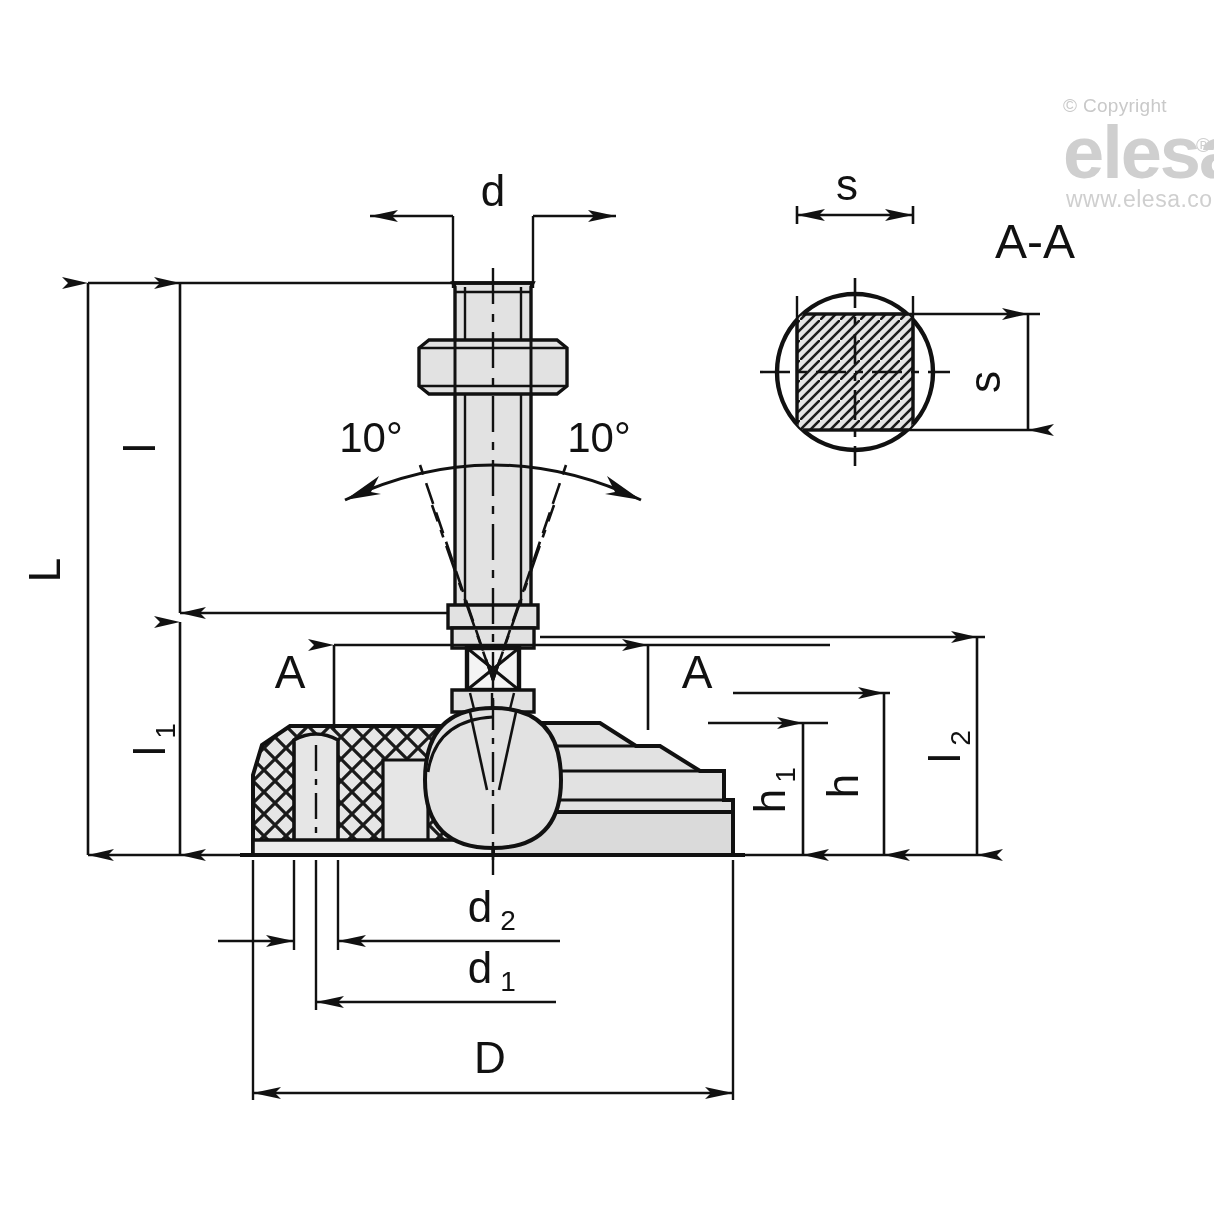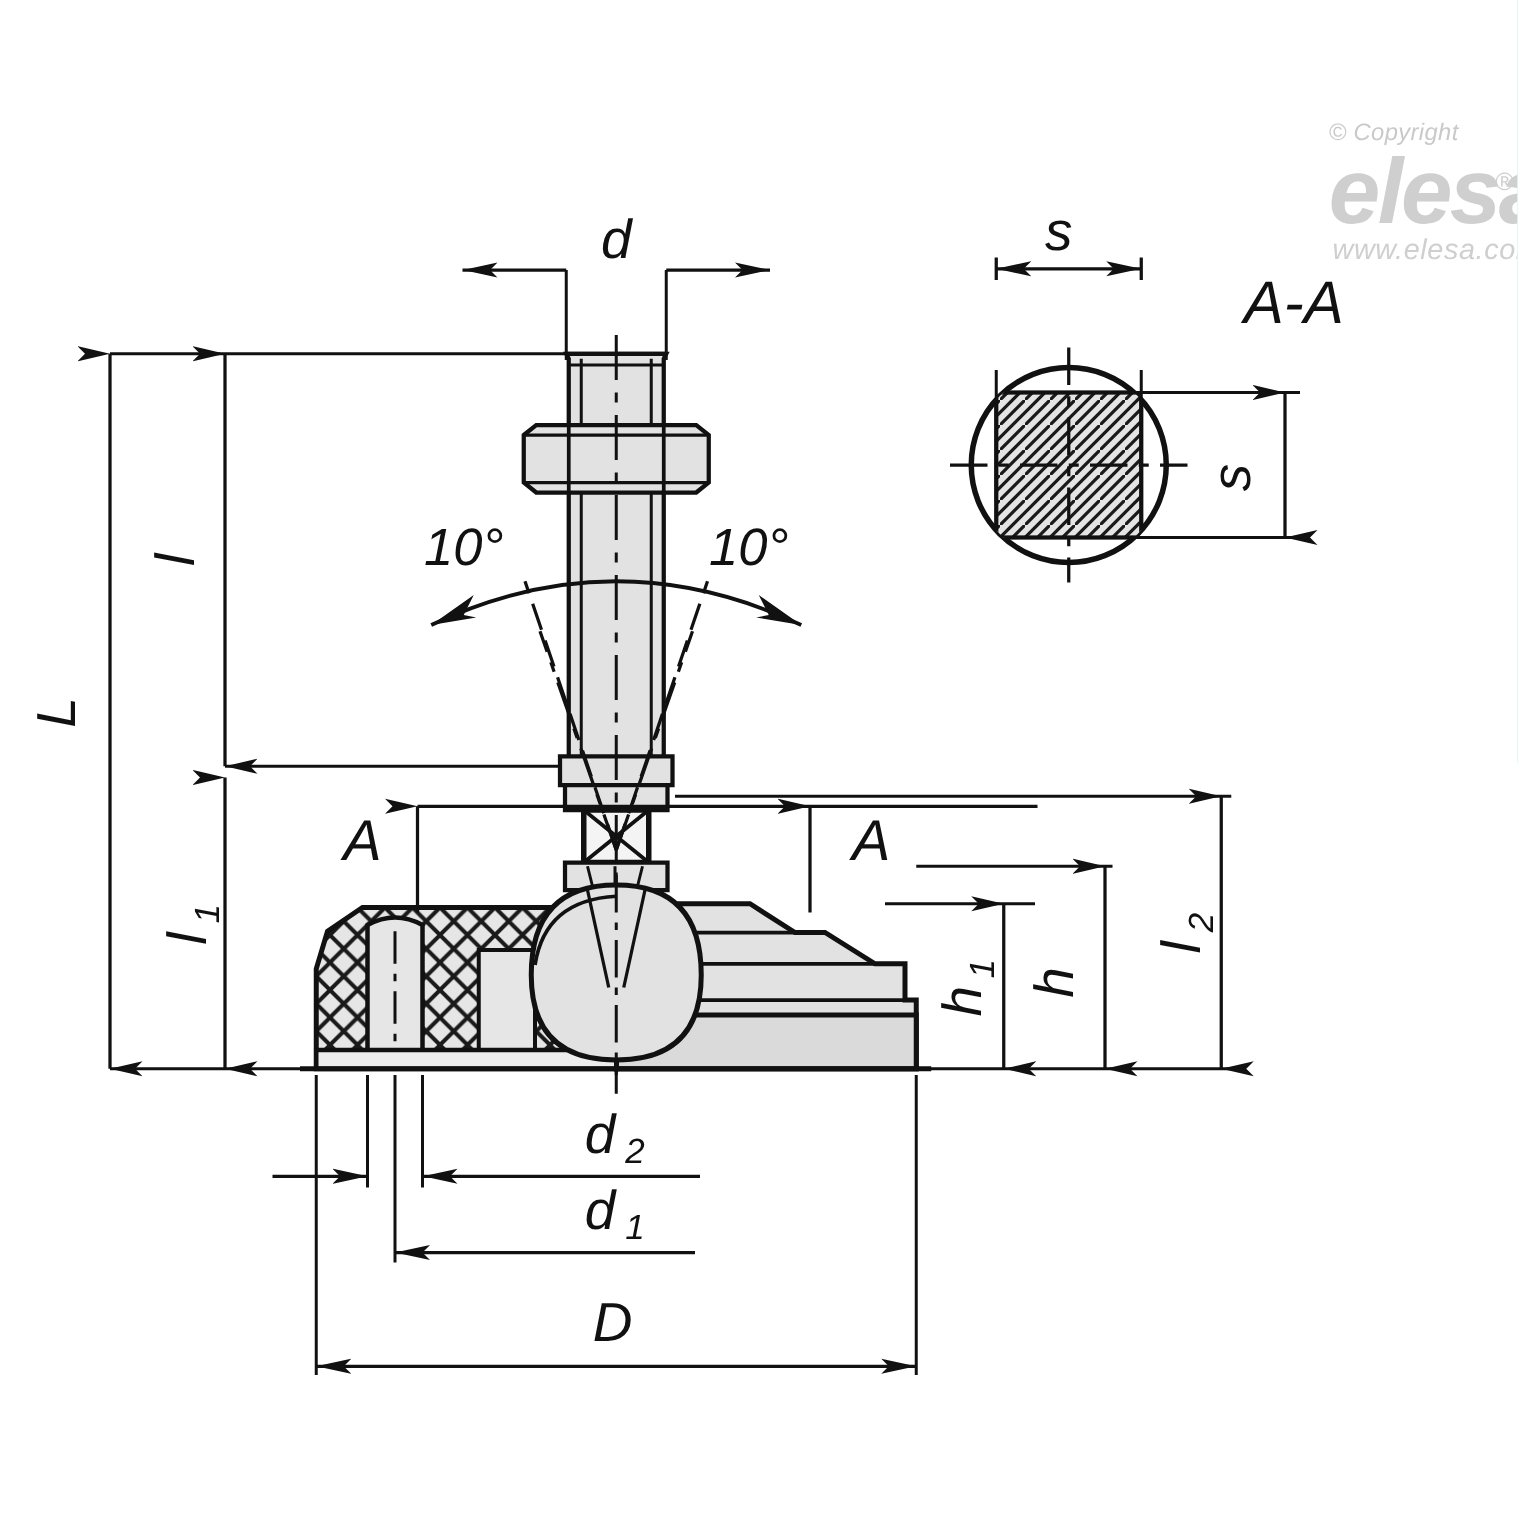--- a/index.html
+++ b/index.html
@@ -11,22 +11,21 @@
   body {
     width: 1214px;
     height: 1214px;
     overflow: hidden;
     font-family: "Liberation Sans", sans-serif;
   }
   #drawing-root {
     position: relative;
     width: 1214px;
     height: 892px;
-    background: #86efac;
-    font-style: italic;
+    background: #f9a8d4;
   }
   svg.drawing {
     display: block;
     width: 1214px;
     height: 1214px;
   }
   .dimtext {
     font-family: "Liberation Sans", sans-serif;
     font-size: 44px;
     fill: #111111;

